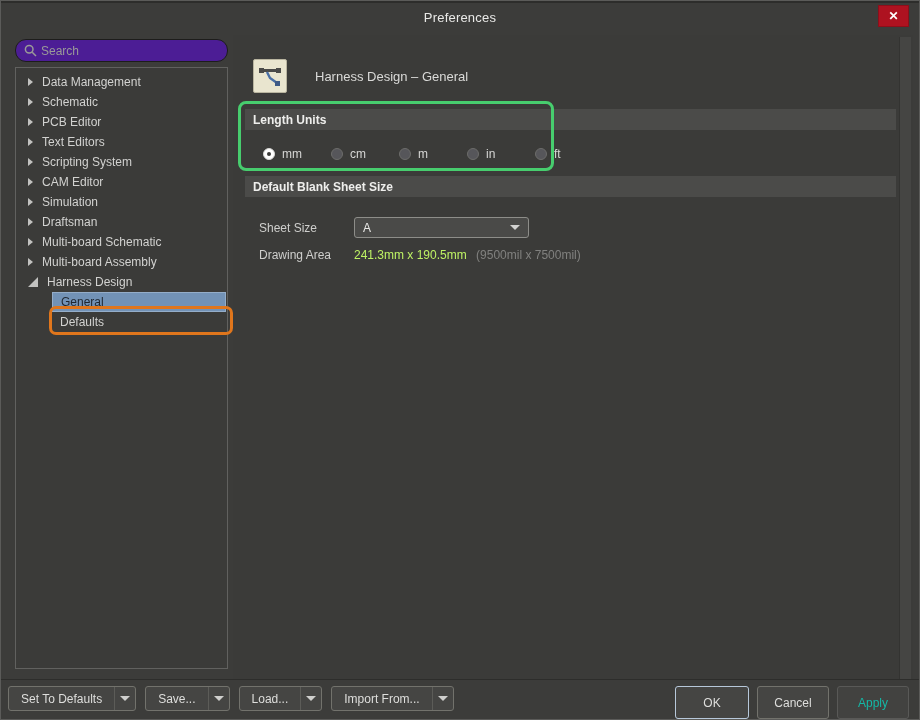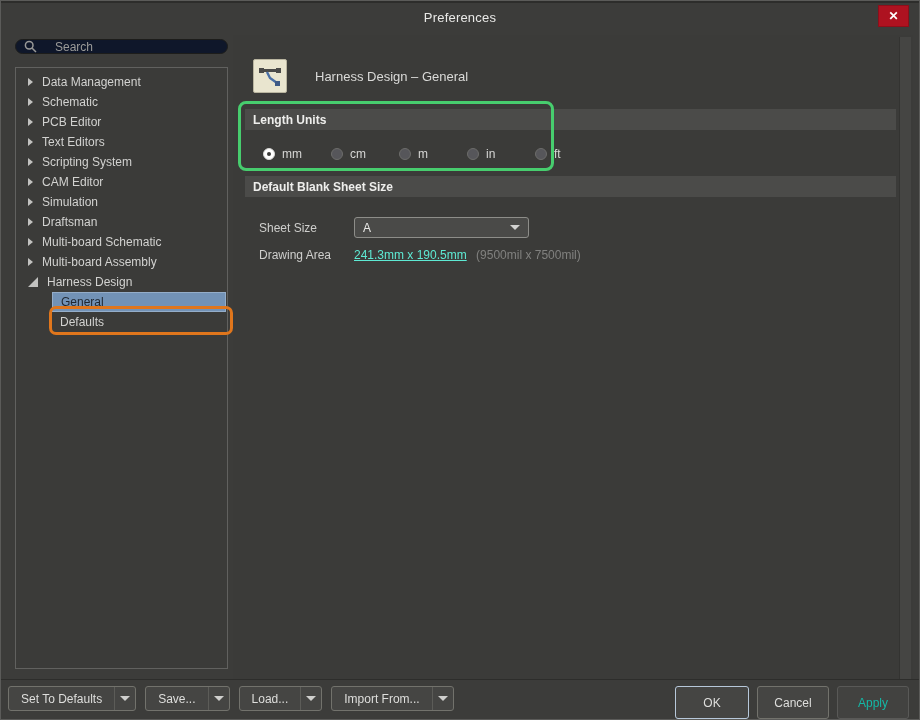--- a/index.html
+++ b/index.html
@@ -20,23 +20,23 @@
   .titlebar .title { color:#e9e9e7; font-size:13px; letter-spacing:.2px; }
   .close-btn {
     position:absolute; right:10px; top:2px; width:31px; height:22px;
     background:#ae1220; border:1px solid #8c0f1a; color:#ffffff;
     font-size:12px; font-weight:bold; display:flex; align-items:center; justify-content:center;
     cursor:pointer;
   }
 
   
   .search-box {
-    position:absolute; left:14px; top:38px; width:213px; height:15px;
-    background:#0f172a; border:1px solid #1d1d1b; border-radius:11px;
-    display:flex; align-items:center; padding:0 8px; gap:18px;
+    position:absolute; left:14px; top:38px; width:213px; height:23px;
+    background:#4c1d95; border:1px solid #1d1d1b; border-radius:11px;
+    display:flex; align-items:center; padding:0 8px; gap:4px;
   }
   .search-box svg { flex:0 0 auto; }
   .search-box input {
     background:transparent; border:none; outline:none; color:#b9b9b7;
     font-size:12px; width:160px; font-family:"Liberation Sans",sans-serif;
   }
   .search-box input::placeholder { color:#9a9a98; }
 
   .tree-panel {
     position:absolute; left:14px; top:66px; width:213px; height:602px;
@@ -105,21 +105,21 @@
     display:flex; align-items:center; justify-content:space-between;
     padding:0 8px; cursor:pointer;
   }
   .dropdown .dd-value { color:#e8e8e6; font-size:12px; }
   .dd-arrow {
     width:0; height:0; border-left:5px solid transparent; border-right:5px solid transparent;
     border-top:5px solid #d2d2d0;
   }
 
   .area-value { position:absolute; left:121px; top:213px; font-size:12px; }
-  .area-value .val  { color:#5eead4;text-decoration:underline; }
+  .area-value .val  { color:#bef264; }
   .area-value .hint { color:#81817f; margin-left:6px; }
 
   
   .footer {
     position:absolute; left:0; bottom:0; width:100%; height:40px;
     background:#3c3c3a; border-top:1px solid #2d2d2b;
   }
   .footer-left { position:absolute; left:7px; top:6px; display:flex; gap:9px; }
   .split-btn {
     height:25px; display:flex; align-items:stretch;

